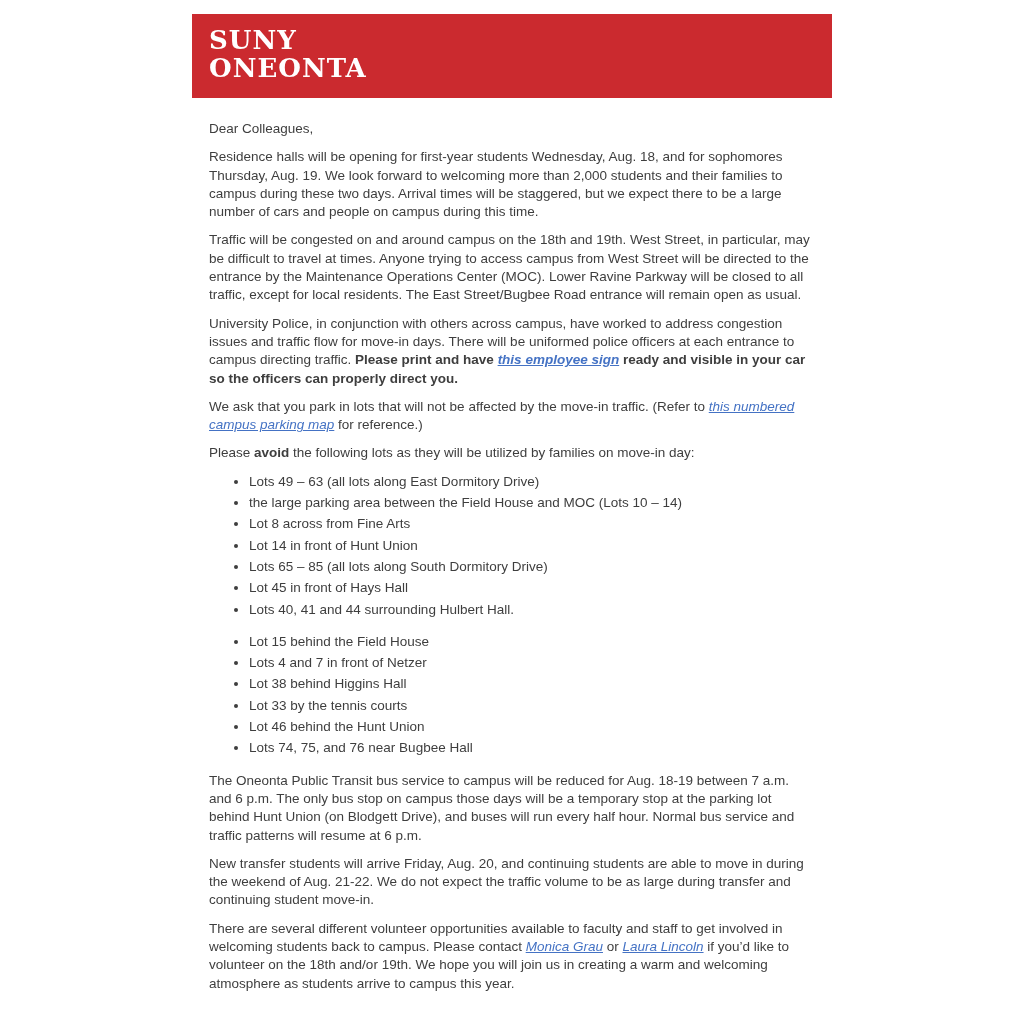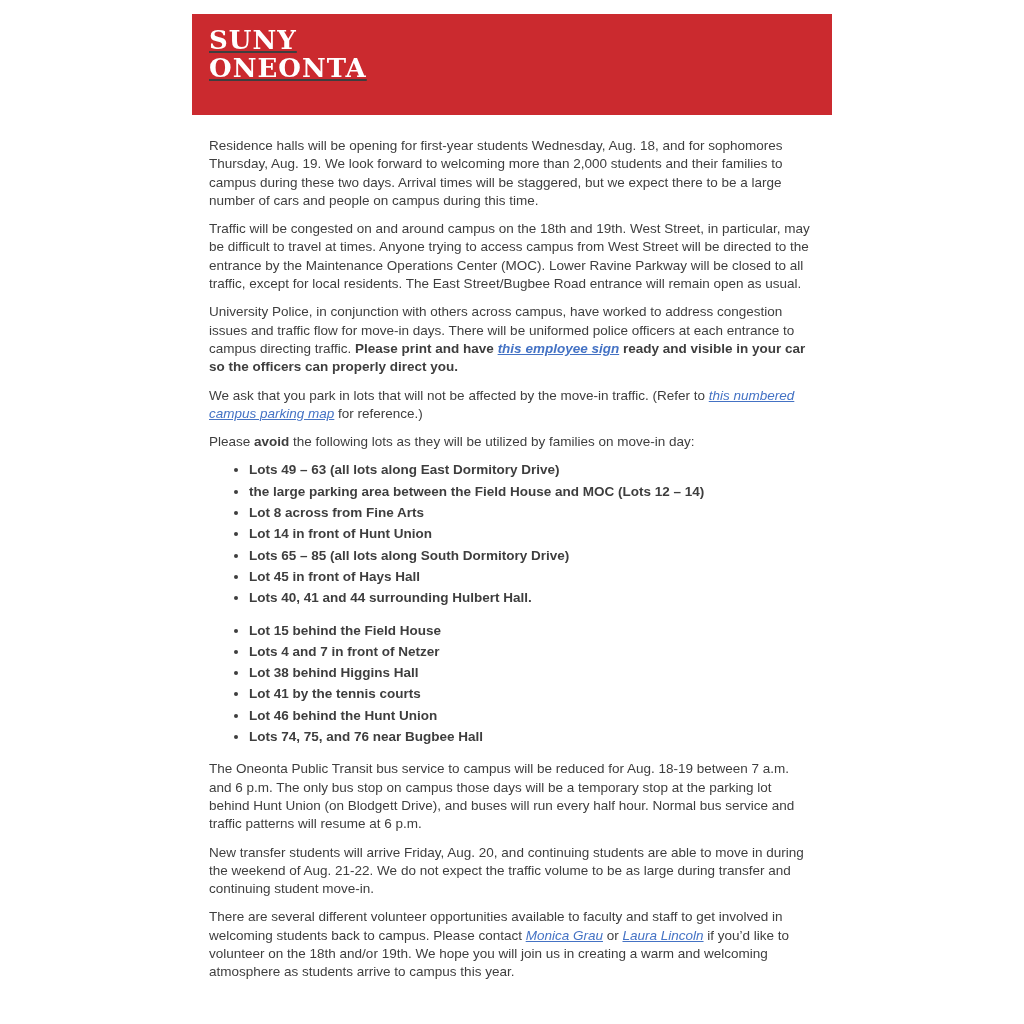--- a/index.html
+++ b/index.html
@@ -14,85 +14,85 @@
     width:1024px;height:1024px;overflow:hidden;
     background:var(--page-bg);
     font-family:"Liberation Sans","DejaVu Sans",sans-serif;
     color:var(--text-gray);
   }
   .email-column{
     width:640px;
     margin:14px auto 0;
   }
   .banner{
-    width:640px;height:101px;
+    width:640px;height:84px;
     background:var(--banner-red);
     padding:12px 0 0 17px;
-    text-decoration:underline;
   }
   .logo-line{
     color:#FFFFFF;
     font-family:"DejaVu Serif","Liberation Serif",serif;
     font-weight:bold;
     font-size:26px;
     line-height:28px;
     letter-spacing:1px;
   }
   .email-body{
     padding:22px 17px 0 17px;
     font-size:13.5px;
     line-height:18.3px;
   }
   .email-body p{margin:0 0 10px 0;}
-  .email-body ul{margin:3px 0 14px 0;padding-left:40px;font-weight:bold;}
+  .email-body ul{margin:3px 0 14px 0;padding-left:40px;}
   .email-body li{margin:0 0 3px 0;}
   a{color:var(--link-blue);text-decoration:underline;cursor:pointer;font-style:italic;}
   b,strong{font-weight:bold;}
 </style>
 </head>
 <body>
 
 <div class="email-column">
 
   <header class="banner">
     <div>
       <div class="logo-line">SUNY</div>
       <div class="logo-line">ONEONTA</div>
     </div>
   </header>
 
   <main class="email-body">
 
+    <p>Dear Colleagues,</p>
 
     <p>Residence halls will be opening for first-year students Wednesday, Aug. 18, and for sophomores Thursday, Aug. 19. We look forward to welcoming more than 2,000 students and their families to campus during these two days. Arrival times will be staggered, but we expect there to be a large number of cars and people on campus during this time.</p>
 
     <p>Traffic will be congested on and around campus on the 18th and 19th. West Street, in particular, may be difficult to travel at times. Anyone trying to access campus from West Street will be directed to the entrance by the Maintenance Operations Center (MOC). Lower Ravine Parkway will be closed to all traffic, except for local residents. The East Street/Bugbee Road entrance will remain open as usual.</p>
 
     <p><span>University Police, in conjunction with others across campus, have worked to address congestion issues and traffic flow for move-in days. There will be uniformed police officers at each entrance to campus directing traffic. </span><strong><span>Please print and have </span><a>this employee sign</a><span> ready and visible in your car so the officers can properly direct you.</span></strong></p>
 
     <p><span>We ask that you park in lots that will not be affected by the move-in traffic. (Refer to </span><a>this numbered campus parking map</a><span> for reference.)</span></p>
 
     <p><span>Please </span><strong>avoid</strong><span> the following lots as they will be utilized by families on move-in day:</span></p>
 
     <ul>
       <li>Lots 49 – 63 (all lots along East Dormitory Drive)</li>
-      <li>the large parking area between the Field House and MOC (Lots 12 – 14)</li>
+      <li>the large parking area between the Field House and MOC (Lots 10 – 14)</li>
       <li>Lot 8 across from Fine Arts</li>
       <li>Lot 14 in front of Hunt Union</li>
       <li>Lots 65 – 85 (all lots along South Dormitory Drive)</li>
       <li>Lot 45 in front of Hays Hall</li>
       <li>Lots 40, 41 and 44 surrounding Hulbert Hall.</li>
     </ul>
 
 
     <ul>
       <li>Lot 15 behind the Field House</li>
       <li>Lots 4 and 7 in front of Netzer</li>
       <li>Lot 38 behind Higgins Hall</li>
-      <li>Lot 41 by the tennis courts</li>
+      <li>Lot 33 by the tennis courts</li>
       <li>Lot 46 behind the Hunt Union</li>
       <li>Lots 74, 75, and 76 near Bugbee Hall</li>
     </ul>
 
     <p>The Oneonta Public Transit bus service to campus will be reduced for Aug. 18-19 between 7 a.m. and 6 p.m. The only bus stop on campus those days will be a temporary stop at the parking lot behind Hunt Union (on Blodgett Drive), and buses will run every half hour. Normal bus service and traffic patterns will resume at 6 p.m.</p>
 
     <p>New transfer students will arrive Friday, Aug. 20, and continuing students are able to move in during the weekend of Aug. 21-22. We do not expect the traffic volume to be as large during transfer and continuing student move-in.</p>
 
     <p><span>There are several different volunteer opportunities available to faculty and staff to get involved in welcoming students back to campus. Please contact </span><a>Monica Grau</a><span> or </span><a>Laura Lincoln</a><span> if you’d like to volunteer on the 18th and/or 19th. We hope you will join us in creating a warm and welcoming atmosphere as students arrive to campus this year.</span></p>
 

